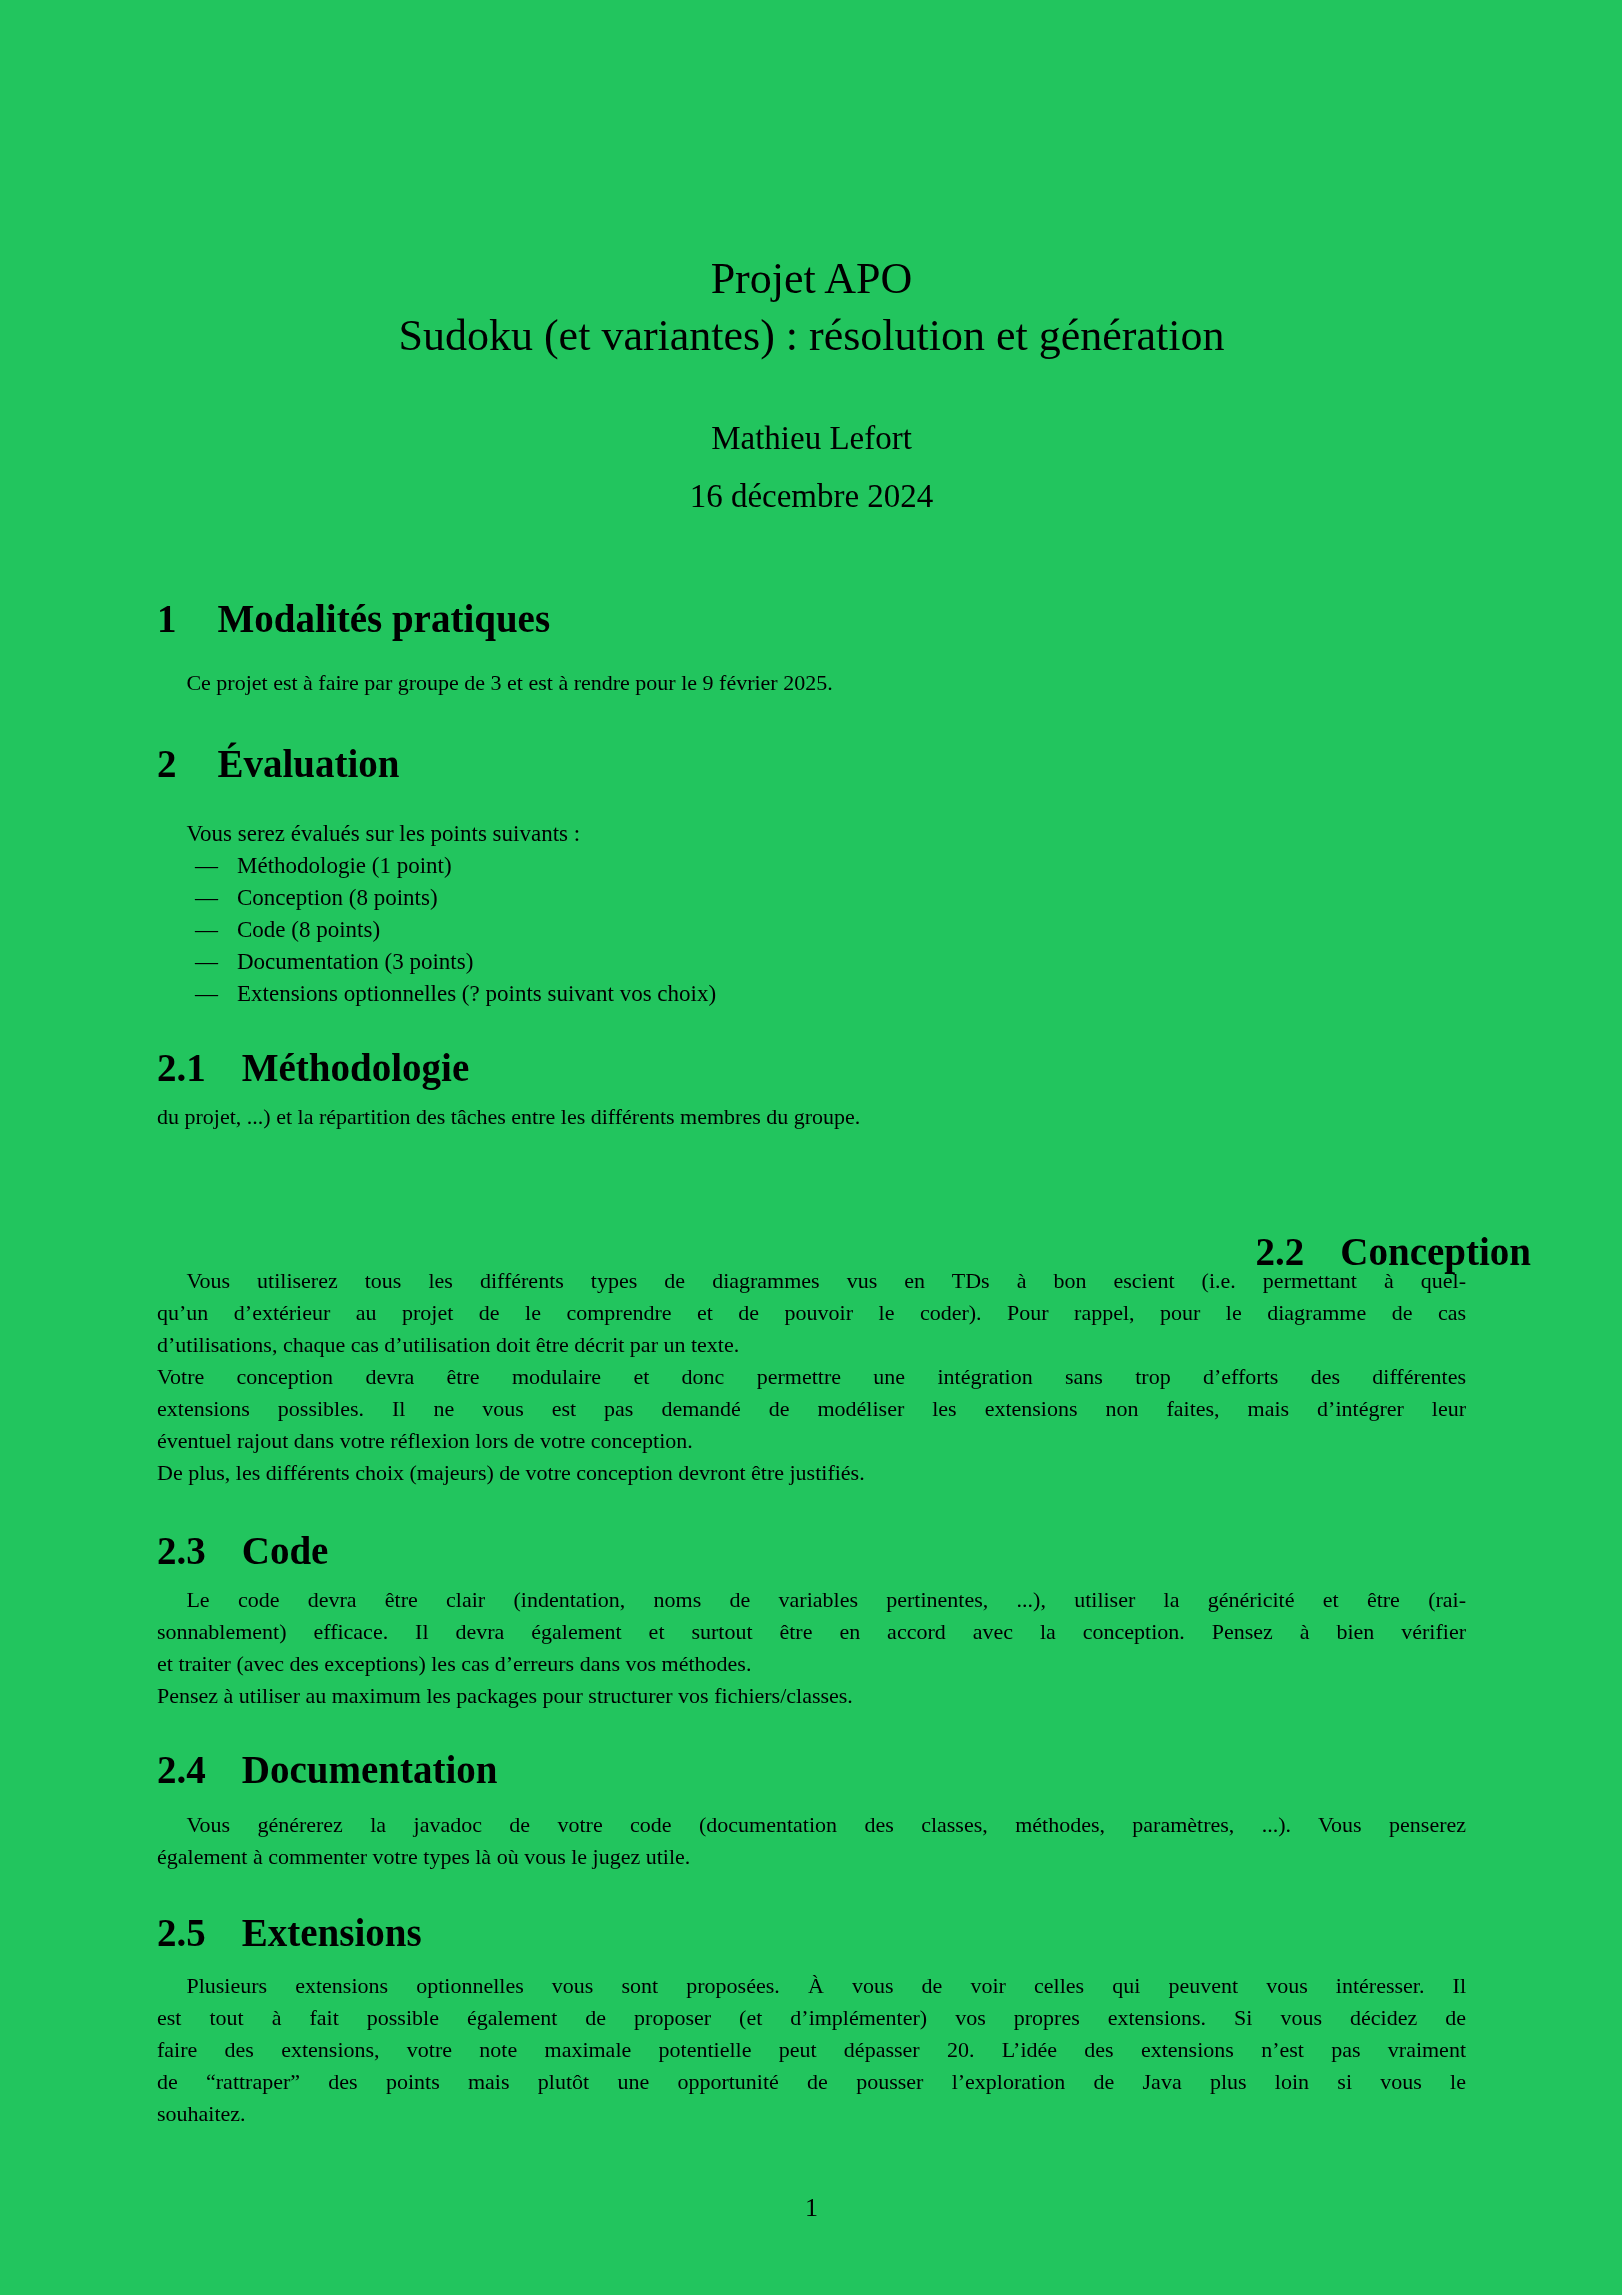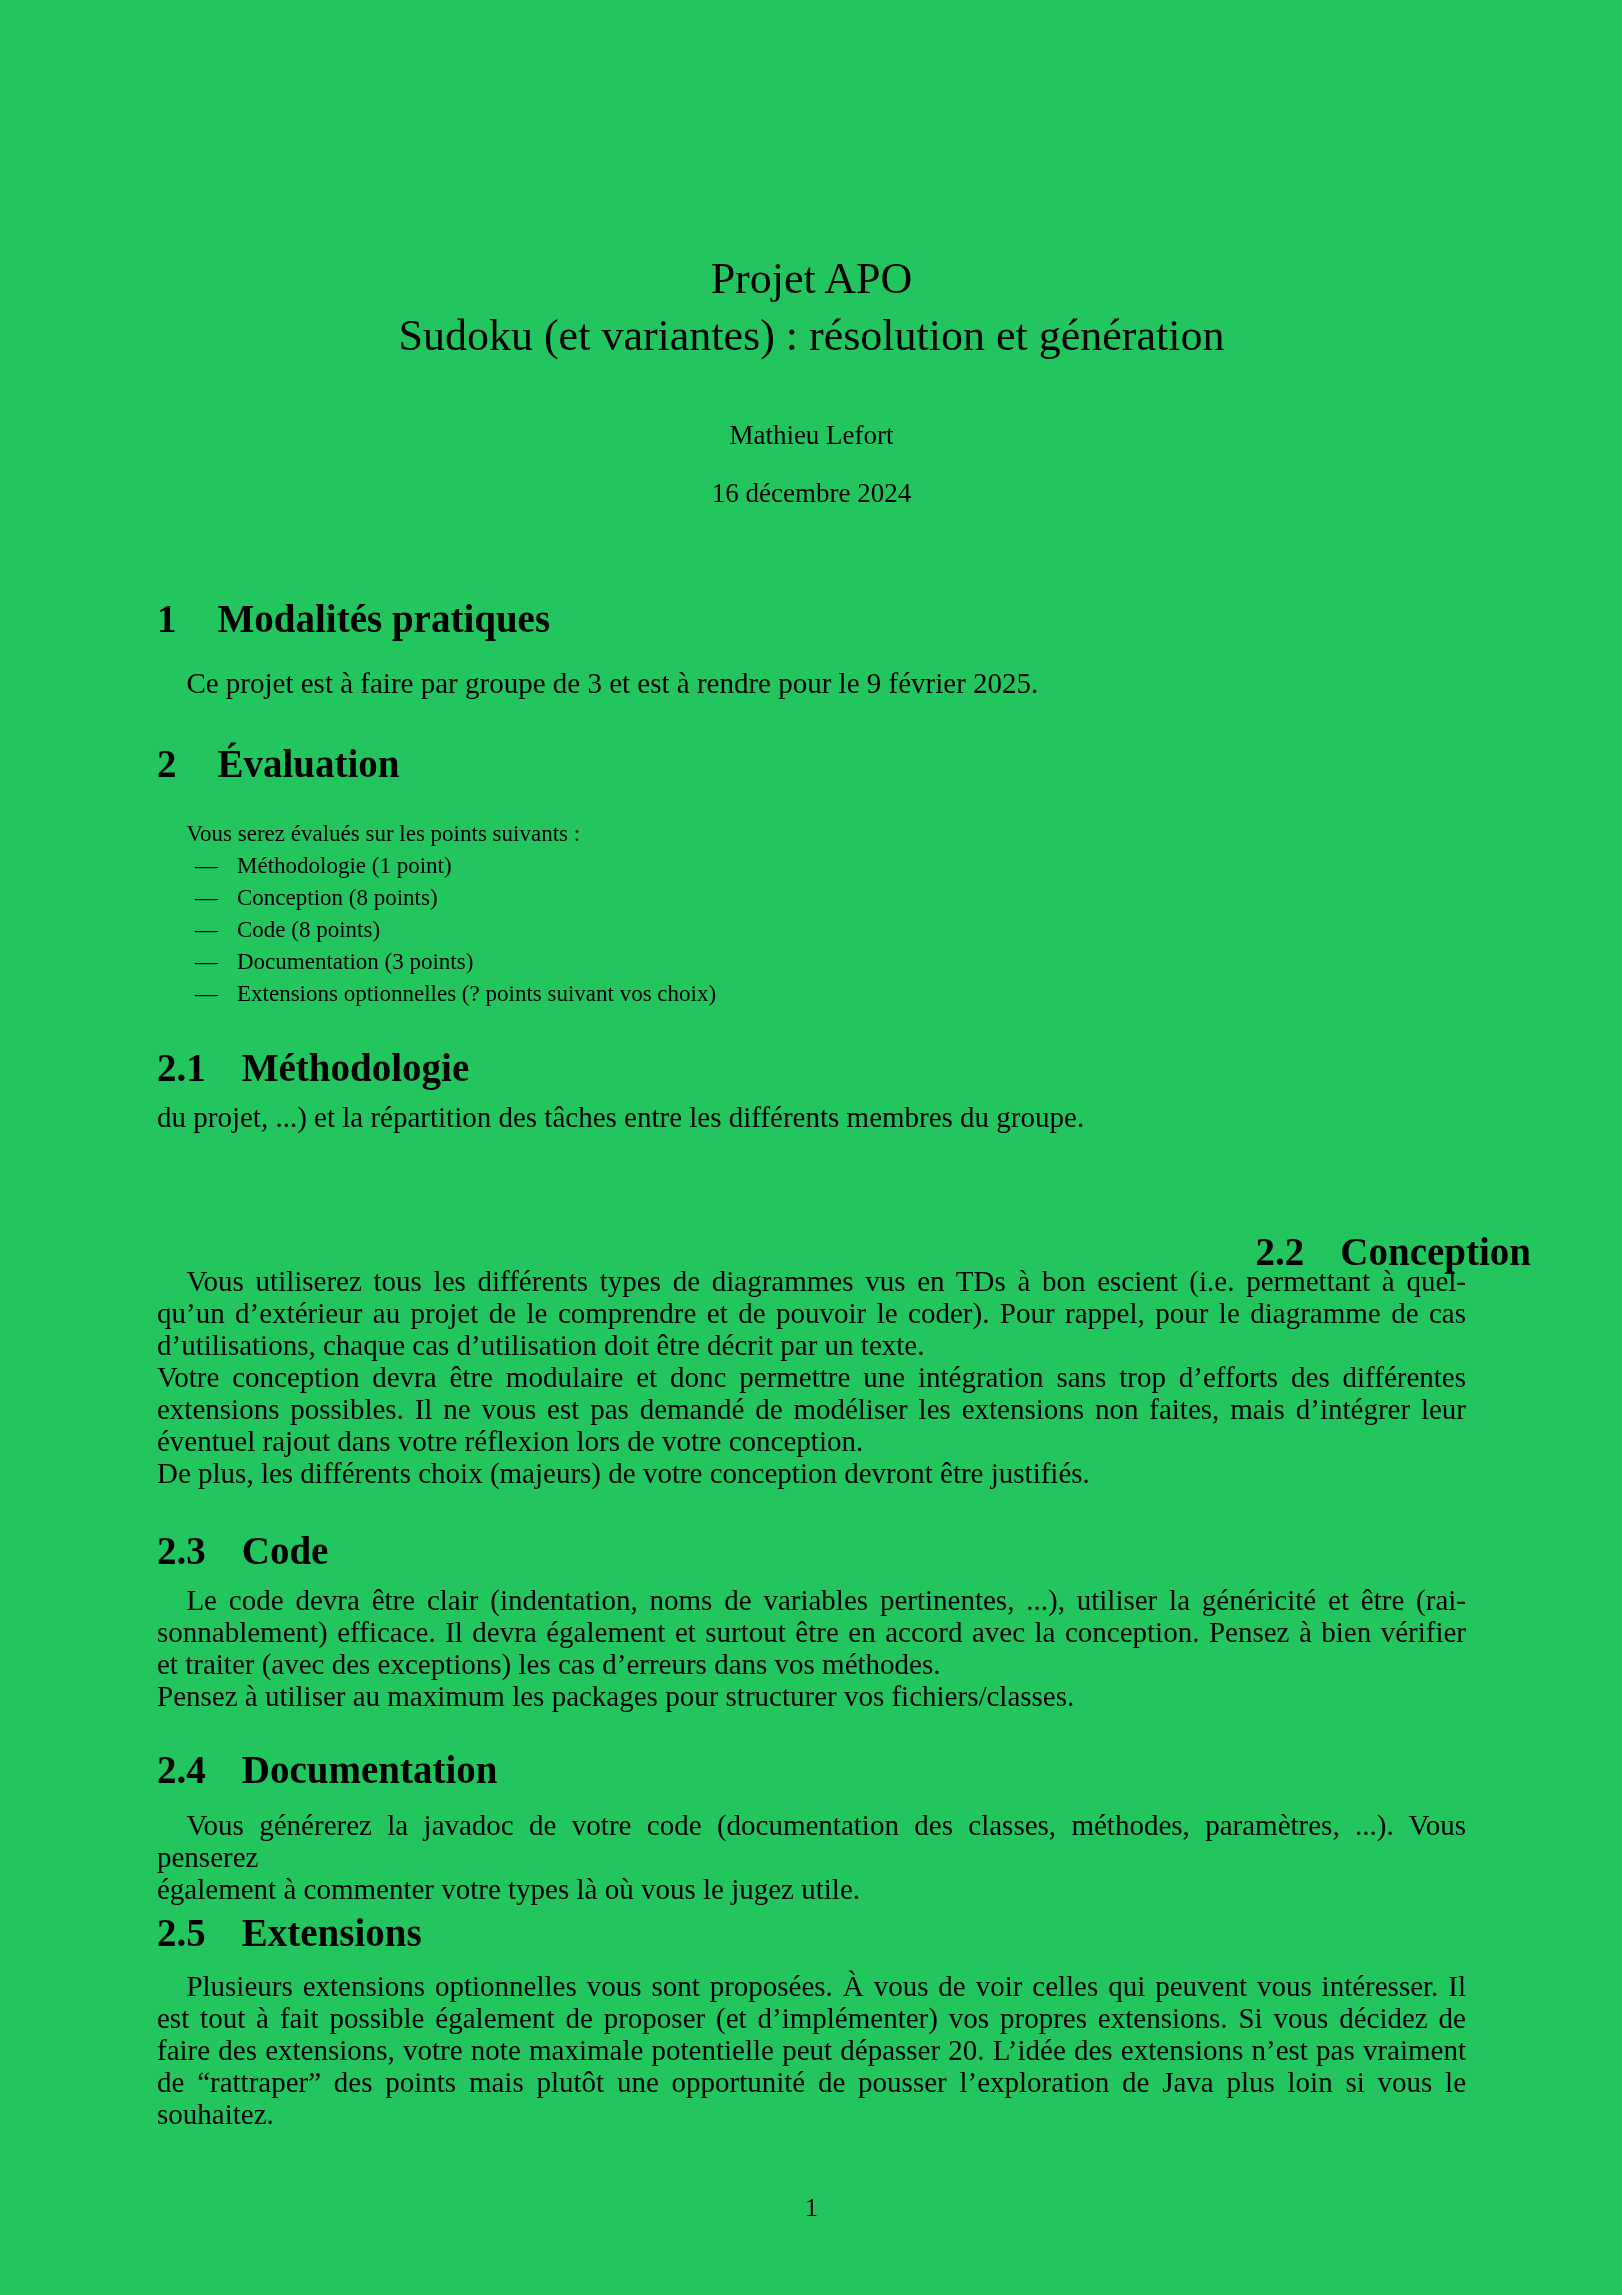--- a/index.html
+++ b/index.html
@@ -9,34 +9,34 @@
     background:#22c55e;
     margin:0 auto;
     font-family:"Liberation Serif","DejaVu Serif",serif;
     color:#000000;
     overflow:hidden;
   }
   .abs{position:absolute;}
   
   .body-text{
     left:157px;width:1309px;
-    font-size:29px;
+    font-size:22px;
     color:#000;
   }
   .line{display:block;}
   .line.just{text-align:justify;text-align-last:justify;}
   .line.indent{text-indent:29.4px;}
   
   .doc-title{
     left:0;width:1623px;
     text-align:center;
     font-size:44px;
     line-height:57px;
   }
-  .center-line{left:0;width:1623px;text-align:center;font-size:27px;line-height:1;}
+  .center-line{left:0;width:1623px;text-align:center;font-size:33px;line-height:1;}
   
   .h-section{left:157px;width:1374px;font-weight:bold;font-size:39px;line-height:1;white-space:nowrap;}
   .h-section .secnum{display:inline-block;margin-right:41px;}
   .h-subsection{left:157px;width:1374px;font-weight:bold;font-size:39px;line-height:1;white-space:nowrap;}
   .h-subsection .secnum{display:inline-block;margin-right:36px;}
   
   .eval-list{left:157px;width:1309px;font-size:23px;}
   .eval-list .line{line-height:32px;}
   .eval-list .intro{text-indent:29.4px;}
   .eval-list .item{position:relative;padding-left:80px;}

